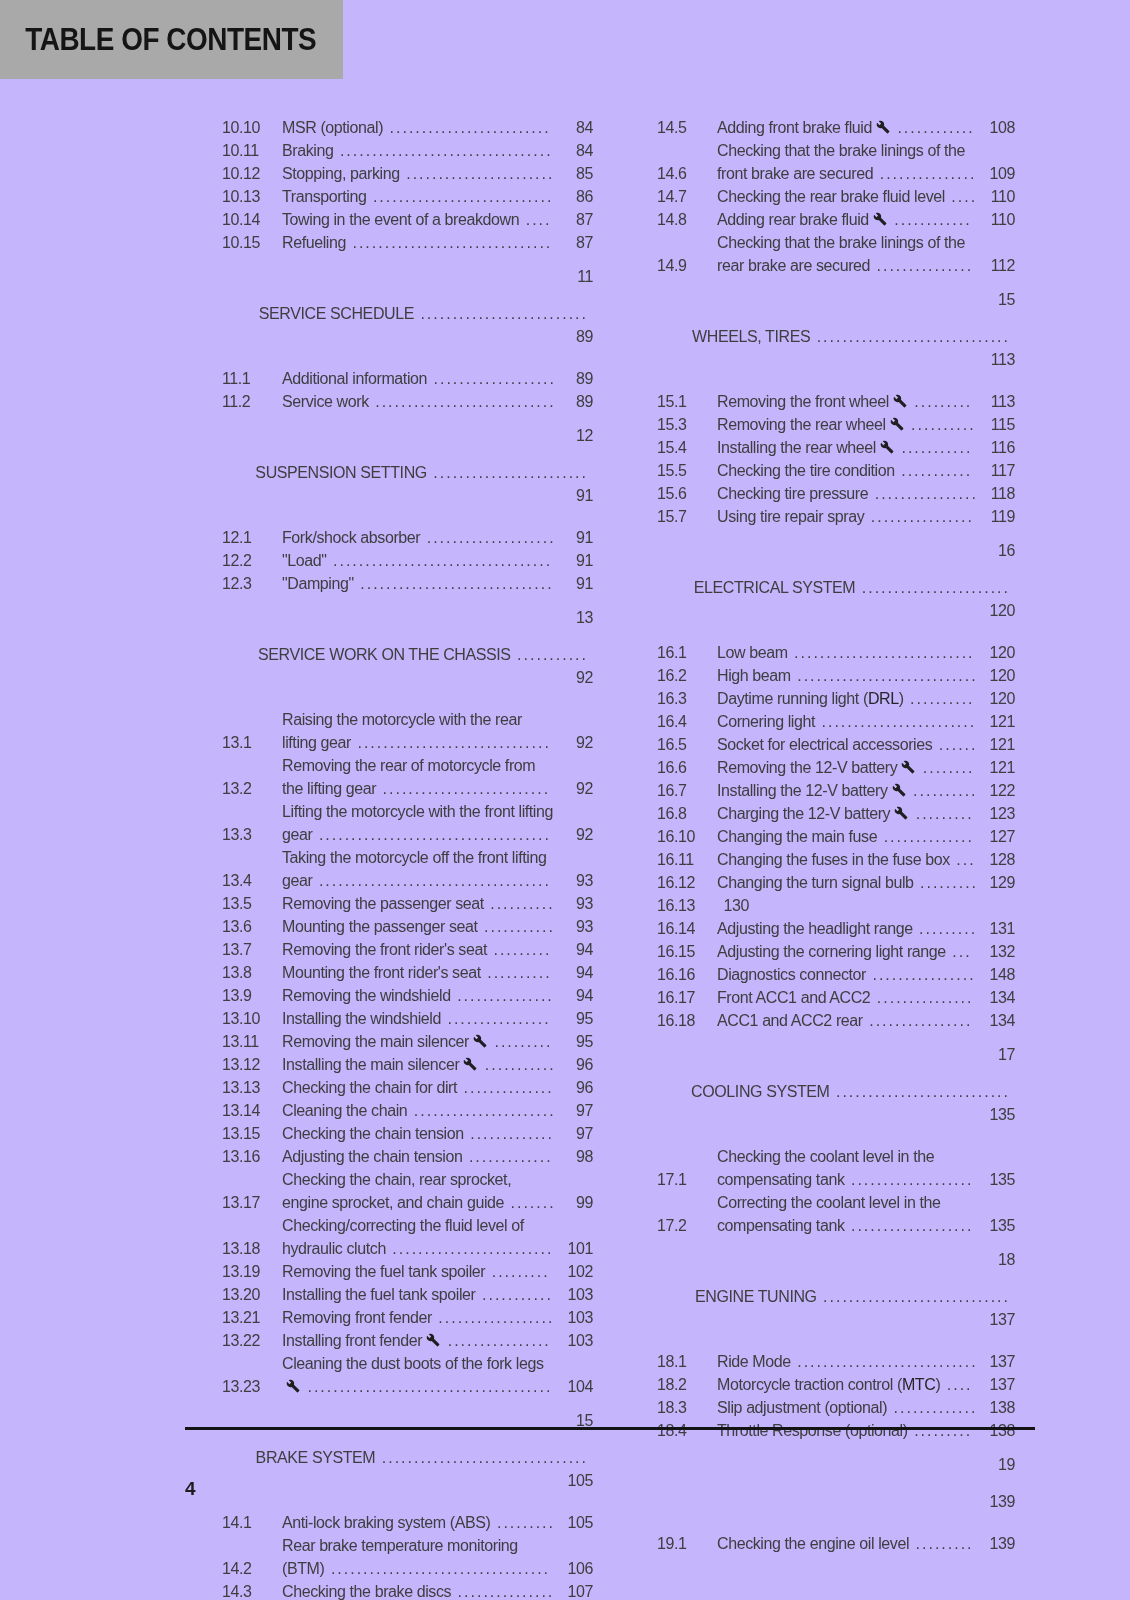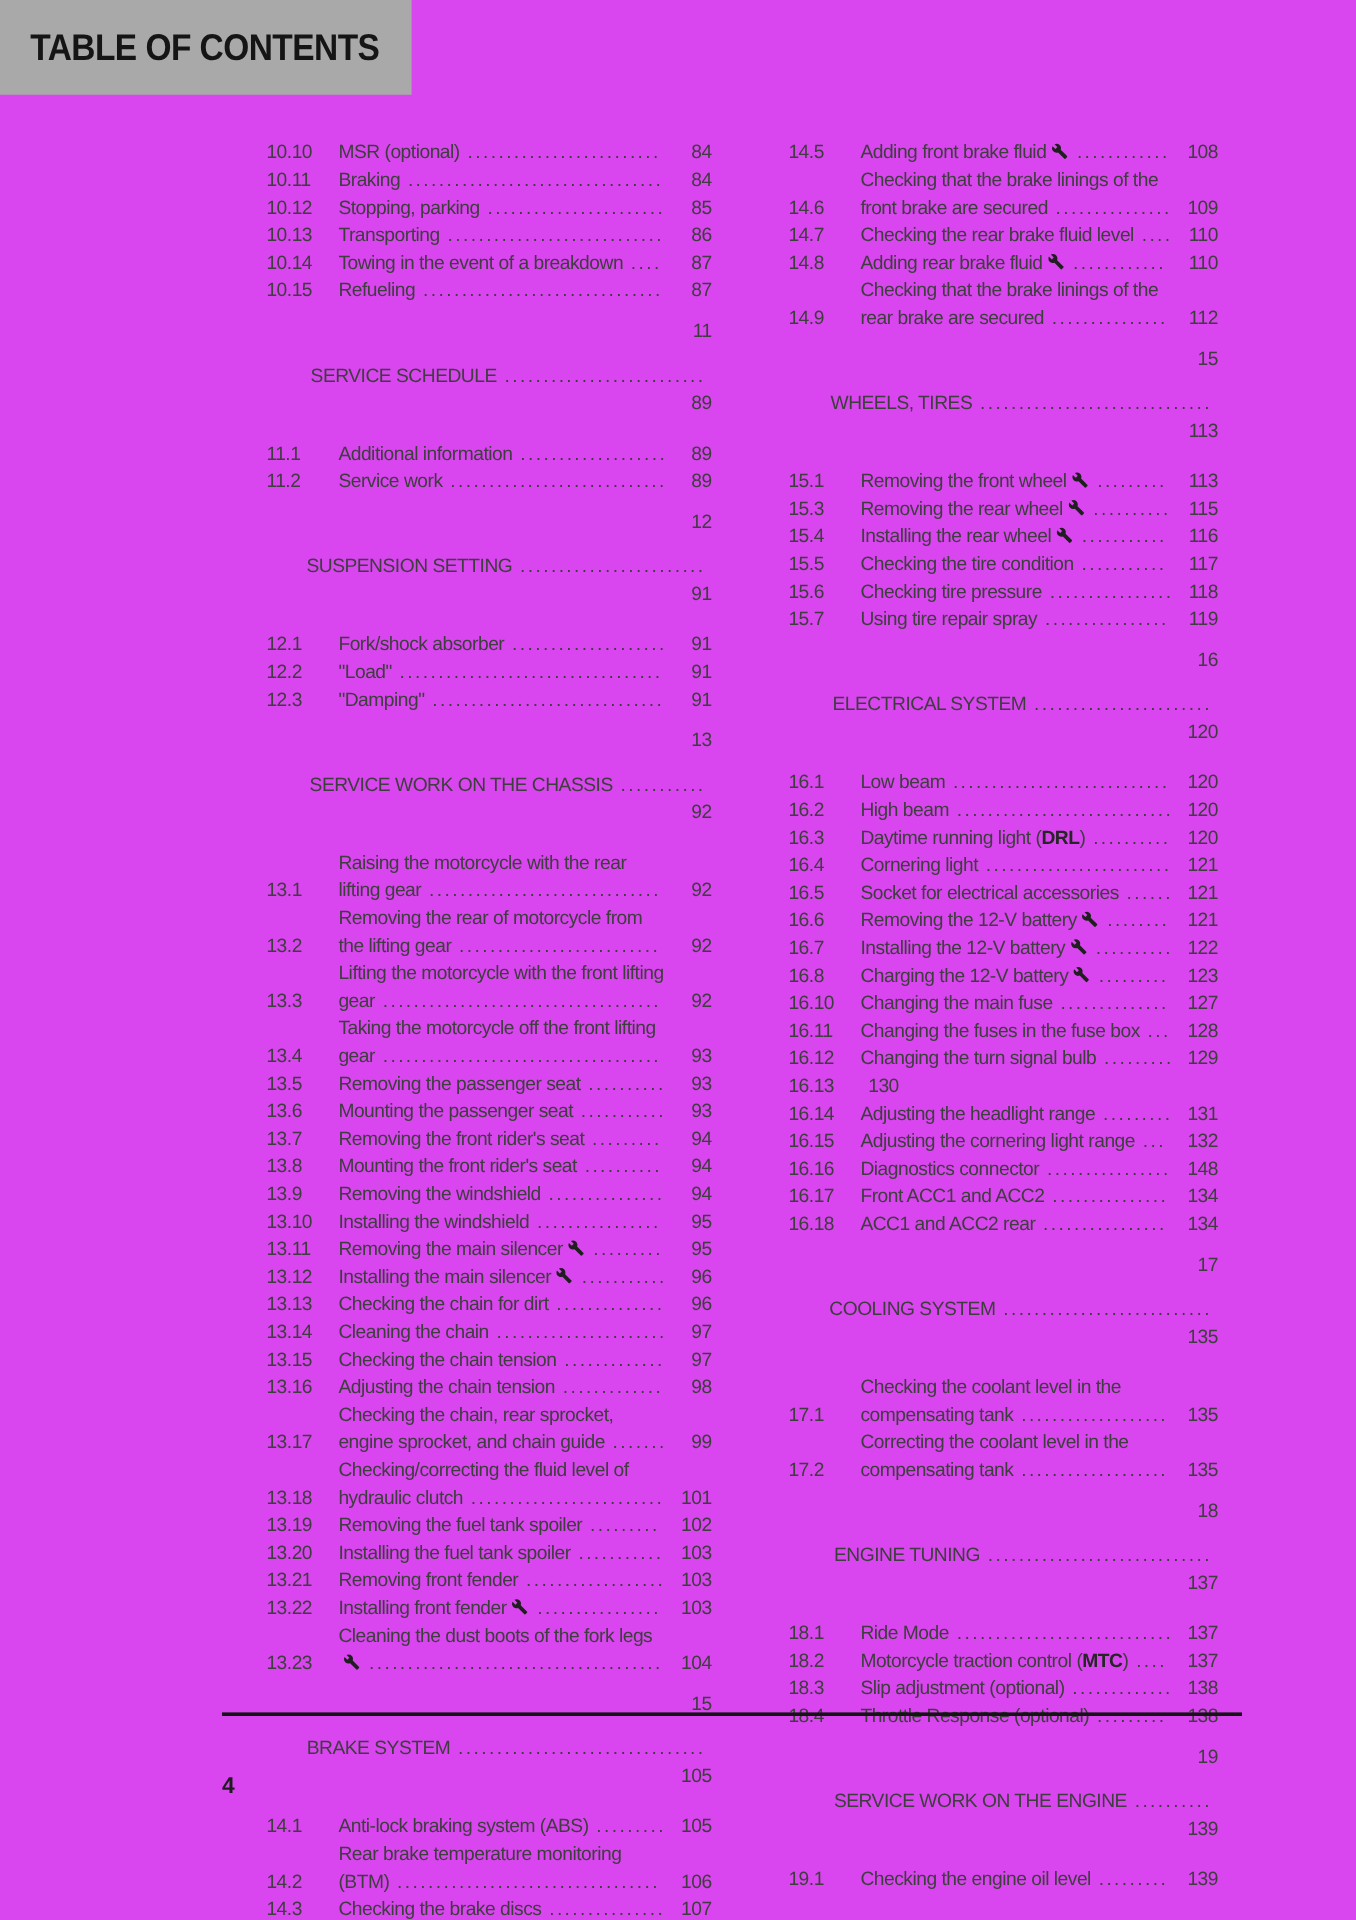--- a/index.html
+++ b/index.html
@@ -1,17 +1,17 @@
 <!DOCTYPE html>
 <html><head>
 <meta charset="utf-8">
 <style>
   html,body{margin:0;padding:0;background:#ffffff;}
   .page{
-    position:relative;width:1130px;height:1600px;background:#d946ef;overflow:hidden;
+    position:relative;width:1130px;height:1600px;background:#c4b5fd;overflow:hidden;
     font-family:"Liberation Sans","DejaVu Sans",sans-serif;color:#3e3e3e;
   }
   .header-box{
     position:absolute;left:0;top:0;width:343px;height:79px;background:#a9a9a9;
     display:flex;align-items:center;
   }
   .header-title{
     font-size:31px;font-weight:700;color:#151515;padding-left:28px;
     letter-spacing:-0.5px;transform:scaleX(0.9);transform-origin:left center;
     white-space:nowrap;
@@ -26,21 +26,21 @@
     display:flex;align-items:flex-end;
     font-size:16px;line-height:23px;letter-spacing:-0.4px;
   }
   .entry .num{flex:0 0 60px;}
   .entry.chapter .num{flex:0 0 37px;}
   .entry.sub{padding-left:37px;}
   .entry.chapter{margin-top:11px;margin-bottom:10px;flex-direction:column;}
   .entry .mid{flex:1 1 auto;margin-right:5px;min-width:0;}
   .entry .pg{flex:0 0 32px;text-align:right;}
   .dots{letter-spacing:2px;}
-  .b{font-weight:700;color:#262626;}
+  .b{font-weight:400;color:#262626;}
   .wrench{vertical-align:-1px;margin:0 1px 0 4px;}
   .rule{
     position:absolute;left:185px;top:1427px;width:850px;height:3px;background:#141414;
   }
   .page-num{
     position:absolute;left:185px;top:1478px;font-size:19px;font-weight:700;color:#1d1d1d;
   }
 </style>
 </head>
 <body>
@@ -472,21 +472,20 @@
           <span class="mid">Slip adjustment (optional)<span class="dots"> .............</span></span>
           <span class="pg">138</span>
         </div>
         <div class="entry sub">
           <span class="num">18.4</span>
           <span class="mid">Throttle Response (optional)<span class="dots"> .........</span></span>
           <span class="pg">138</span>
         </div>
         <div class="entry chapter">
           <span class="num">19</span>
-          <span class="mid">SERVICE WORK ON THE ENGINE<span class="dots"> ..........</span></span>
           <span class="pg">139</span>
         </div>
         <div class="entry sub">
           <span class="num">19.1</span>
           <span class="mid">Checking the engine oil level<span class="dots"> .........</span></span>
           <span class="pg">139</span>
         </div>
       </div>
   </div>
 

